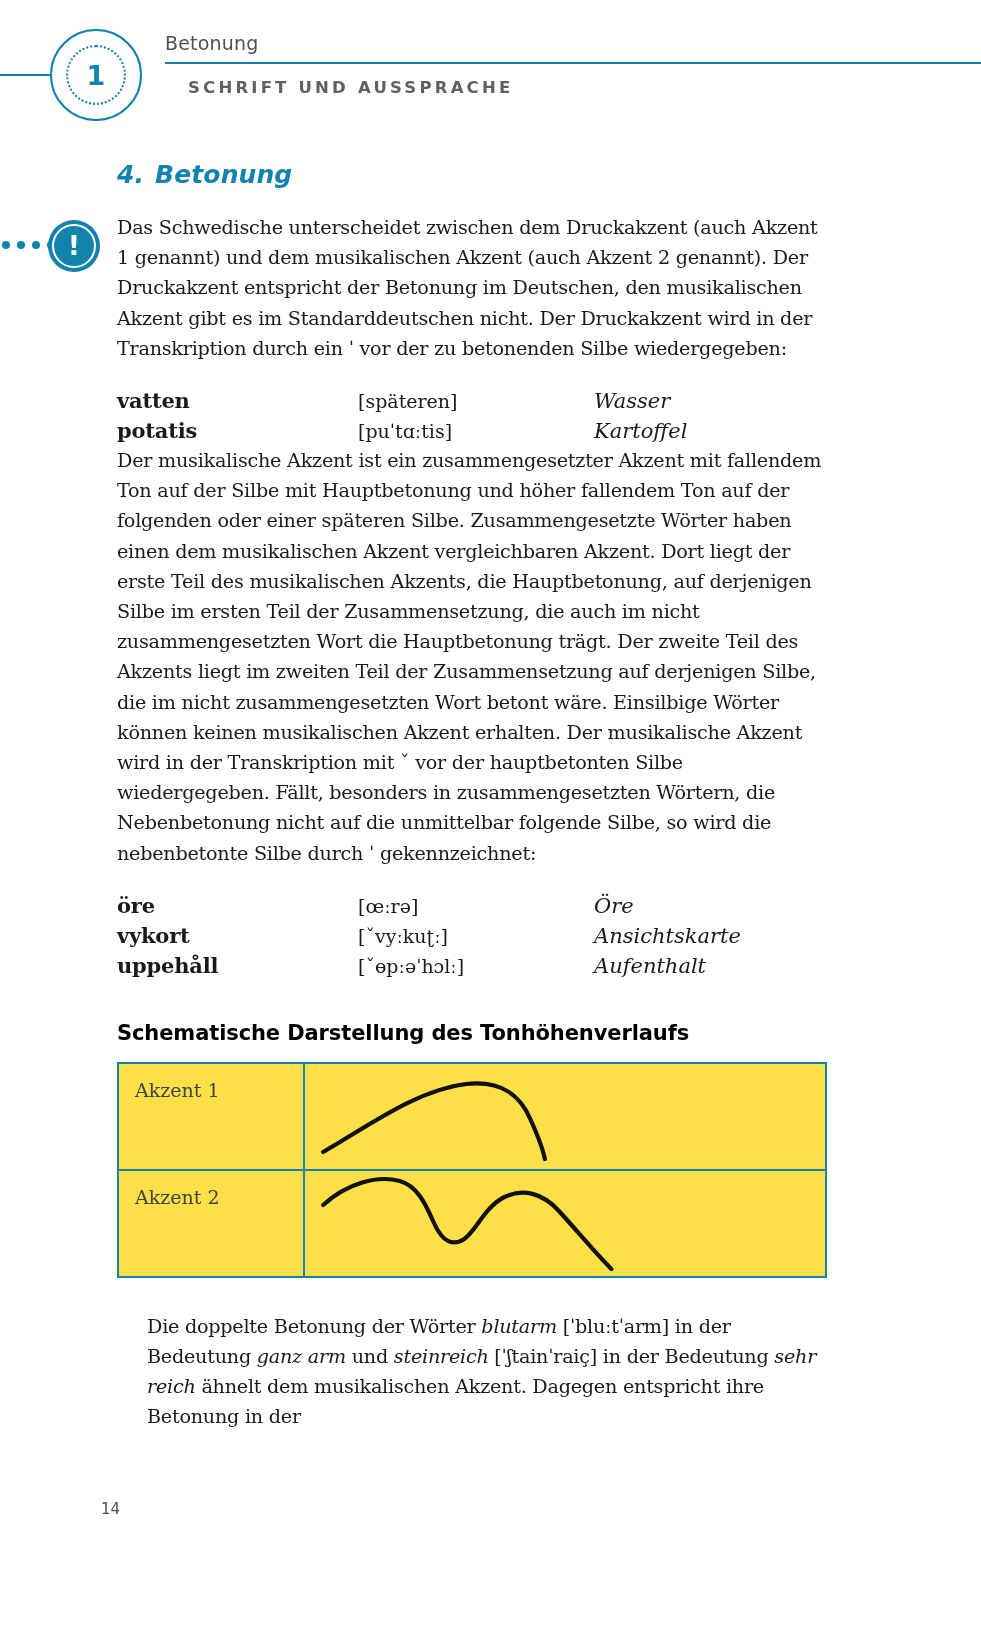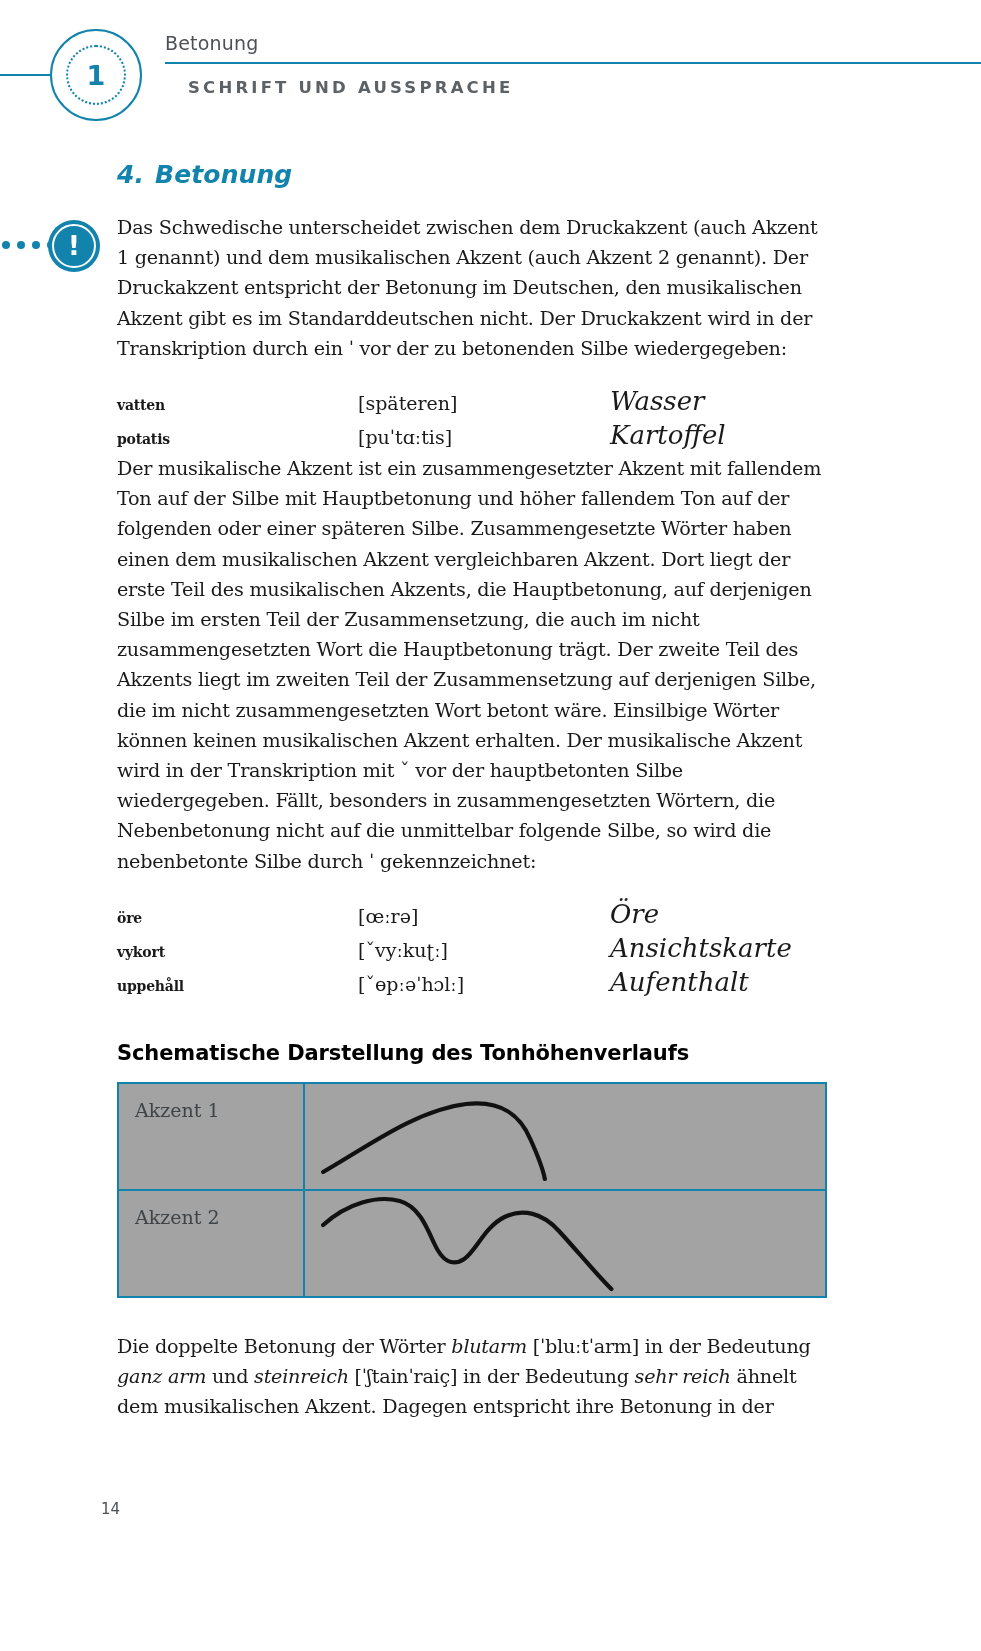--- a/index.html
+++ b/index.html
@@ -83,45 +83,44 @@
     font-size:19.2px;line-height:30.2px;color:#1a1a1a;
     letter-spacing:-0.25px;
   }
   p.body.gap{}
   p.body i{font-style:italic;}
 
   
   .wordlist{margin:22px 0 0 0;}
   .wordrow{display:flex;align-items:baseline;line-height:30px;}
   .w-term{
-    width:241px;font-weight:700;font-size:14px;
+    width:241px;font-weight:700;font-size:21px;
     font-family:"DejaVu Serif","Liberation Serif",serif;
     letter-spacing:-0.2px;
   }
   .w-ipa{
     width:236px;font-size:19px;
     font-family:"DejaVu Serif","Liberation Serif",serif;
   }
   .w-gloss{
-    font-style:italic;font-size:26px;
-    font-family:"DejaVu Serif","Liberation Serif",serif;
-    margin-left:16px;
+    font-style:italic;font-size:21px;
+    font-family:"DejaVu Serif","Liberation Serif",serif;
   }
 
   
   .sub-head{
     color:#000000;font-weight:700;font-size:21px;
     font-family:"DejaVu Sans", sans-serif;
     margin:40px 0 17px 0;letter-spacing:-0.1px;
   }
 
   
   .diagram{
     border:2.4px solid #1283ac;
-    background:#a3a3a3;
+    background:#fde047;
     display:flex;flex-direction:column;
     width:706px;
   }
   .drow{display:flex;height:105px;}
   .drow.first{border-bottom:2.4px solid #1283ac;}
   .dlabel{
     width:186px;border-right:2.4px solid #1283ac;box-sizing:border-box;
     padding:15px 0 0 16px;
     font-family:"DejaVu Serif","Liberation Serif",serif;
     font-size:19px;color:#3d4347;
@@ -228,21 +227,21 @@
           <svg viewBox="0 0 516 105" preserveAspectRatio="none">
             <path d="M 18 34 C 42 12, 72 4, 94 10 C 112 15, 120 34, 128 52
                      C 136 70, 146 76, 158 68 C 170 60, 178 36, 198 26
                      C 216 17, 236 22, 252 40 C 272 62, 288 82, 304 98" fill="none" stroke="#111111" stroke-width="4.2" stroke-linecap="round" vector-effect="non-scaling-stroke"></path>
           </svg>
         </div>
       </div>
 
     </div>
 
-    <p class="body" style="margin-top:34px;">
+    <p class="body" style="margin-top:34px;margin-left:30px;">
       <span>Die doppelte Betonung der Wörter </span><i>blutarm</i><span> [ˈbluːtˈarm] in der Bedeutung </span><i>ganz arm</i><span> und </span><i>steinreich</i><span> [ˈʃtainˈraiç] in der Bedeutung </span><i>sehr reich</i><span> ähnelt dem musikalischen Akzent. Dagegen entspricht ihre Betonung in der</span>
     </p>
 
   </div>
 
   <div class="pagenum">14</div>
 
 </div>
 
 </body></html>

